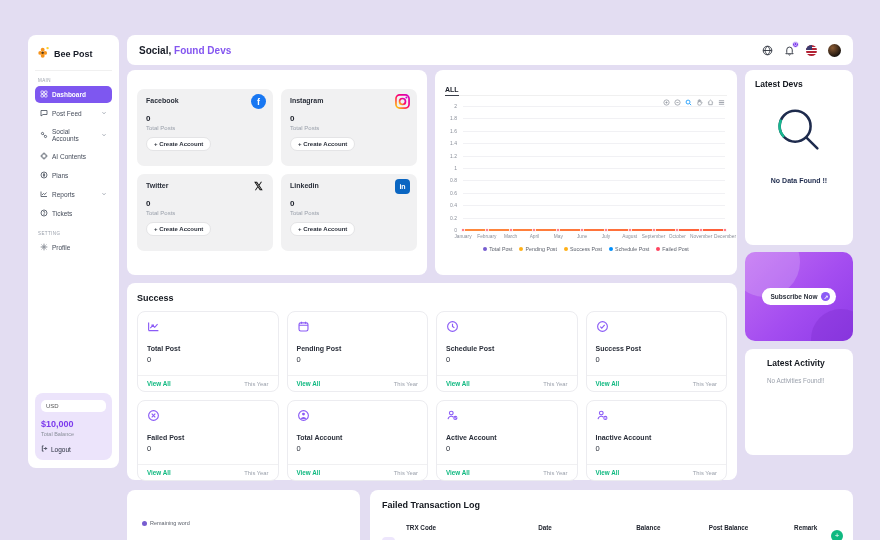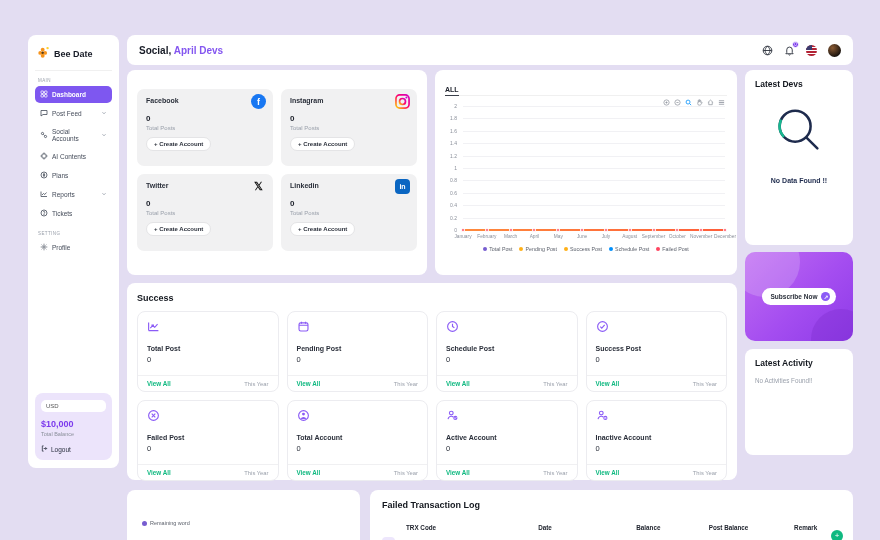--- a/index.html
+++ b/index.html
@@ -71,21 +71,21 @@
   
   .latest-post { left:745px; top:70px; width:108px; height:175px; padding:9px 10px; }
   .card-title-sm { font-size:8.5px; font-weight:bold; color:#14181f; }
   .nodata-wrap { display:flex; flex-direction:column; align-items:center; margin-top:14px; }
   .nodata-text { font-size:7px; font-weight:bold; color:#1e2b4d; margin-top:12px; }
   .subscribe-card { left:745px; top:252px; width:108px; height:89px; border-radius:10px; background:linear-gradient(135deg,#c06cf2 0%,#a44df0 55%,#8e3be8 100%); overflow:hidden; display:flex; align-items:center; justify-content:center; }
   .subscribe-card::before { content:""; position:absolute; width:70px; height:70px; border-radius:50%; background:rgba(255,255,255,.18); top:-25px; left:-15px; }
   .subscribe-card::after { content:""; position:absolute; width:60px; height:60px; border-radius:50%; background:rgba(120,40,200,.30); bottom:-28px; right:-18px; }
   .subscribe-btn { position:relative; z-index:2; background:#fff; border:none; border-radius:11px; padding:4px 6px 4px 9px; font-size:6.5px; font-weight:bold; color:#2a2f3a; display:flex; align-items:center; gap:4px; cursor:pointer; font-family:inherit; }
   .subscribe-arrow { width:9px; height:9px; border-radius:50%; background:#8b5cf6; color:#fff; font-size:5.5px; display:flex; align-items:center; justify-content:center; }
-  .latest-activity { left:745px; top:349px; width:108px; height:106px; padding:9px 10px; }
+  .latest-activity { left:745px; top:349px; width:108px; height:106px; padding:9px 22px; }
   .empty-activities { font-size:6.3px; color:#9aa0ab; margin-top:9px; }
 
   
   .overview-card { left:127px; top:283px; width:610px; height:197px; padding:10px; }
   .ov-grid { display:grid; grid-template-columns:repeat(4,1fr); gap:8px; margin-top:8px; }
   .ov-tile { border:1px solid #ececf0; border-radius:8px; height:81px; display:flex; flex-direction:column; }
   .ov-body { padding:7px 9px 4px 9px; flex:1; }
   .ov-title { font-size:7px; font-weight:bold; color:#2a2f3a; margin-top:8px; }
   .ov-value { font-size:7.5px; color:#2a2f3a; margin-top:3px; }
   .ov-foot { border-top:1px solid #f0f0f2; padding:4px 9px; display:flex; align-items:center; justify-content:space-between; }
@@ -116,21 +116,21 @@
     <span>
       <svg width="13" height="13" viewBox="0 0 16 16">
           <circle cx="7" cy="4.5" r="2.4" fill="#f7941d"></circle>
           <circle cx="4" cy="8.5" r="2.4" fill="#f7941d"></circle>
           <circle cx="10" cy="8.5" r="2.4" fill="#f7941d"></circle>
           <circle cx="7" cy="12" r="2.4" fill="#f7941d"></circle>
           <circle cx="7" cy="8.3" r="1.5" fill="#5a3b10"></circle>
           <circle cx="13" cy="2.6" r="1.5" fill="#ffd02e"></circle>
         </svg>
     </span>
-    <span class="brand-name">Bee Date</span>
+    <span class="brand-name">Bee Post</span>
   </div>
 
   <div class="nav-section-label">MAIN</div>
 
   <div class="nav-item active">
     <span><svg width="8" height="8" viewBox="0 0 16 16" fill="none" stroke="currentColor" stroke-width="1.6">
           <rect x="2" y="2" width="5" height="5" rx="1"></rect>
           <rect x="9" y="2" width="5" height="5" rx="1"></rect>
           <rect x="2" y="9" width="5" height="5" rx="1"></rect>
           <rect x="9" y="9" width="5" height="5" rx="1"></rect>
@@ -212,21 +212,21 @@
             <path d="M13 8H6"></path>
           </svg></span>
       <span>Logout</span>
     </div>
   </div>
 </aside>
 
 <header class="card topbar">
   <div class="welcome">
     <span>Social,</span>
-    <span class="uname">April Devs</span>
+    <span class="uname">Found Devs</span>
   </div>
   <div class="top-icons">
     <span class="icon-btn">
         <svg width="11" height="11" viewBox="0 0 16 16" fill="none" stroke="#2a2f3a" stroke-width="1.3">
           <circle cx="8" cy="8" r="6.3"></circle>
           <path d="M1.7 8h12.6M8 1.7c-4.6 4-4.6 8.6 0 12.6M8 1.7c4.6 4 4.6 8.6 0 12.6"></path>
         </svg>
       </span>
     <span class="icon-btn">
       <svg width="11" height="11" viewBox="0 0 16 16" fill="none" stroke="#2a2f3a" stroke-width="1.3">

